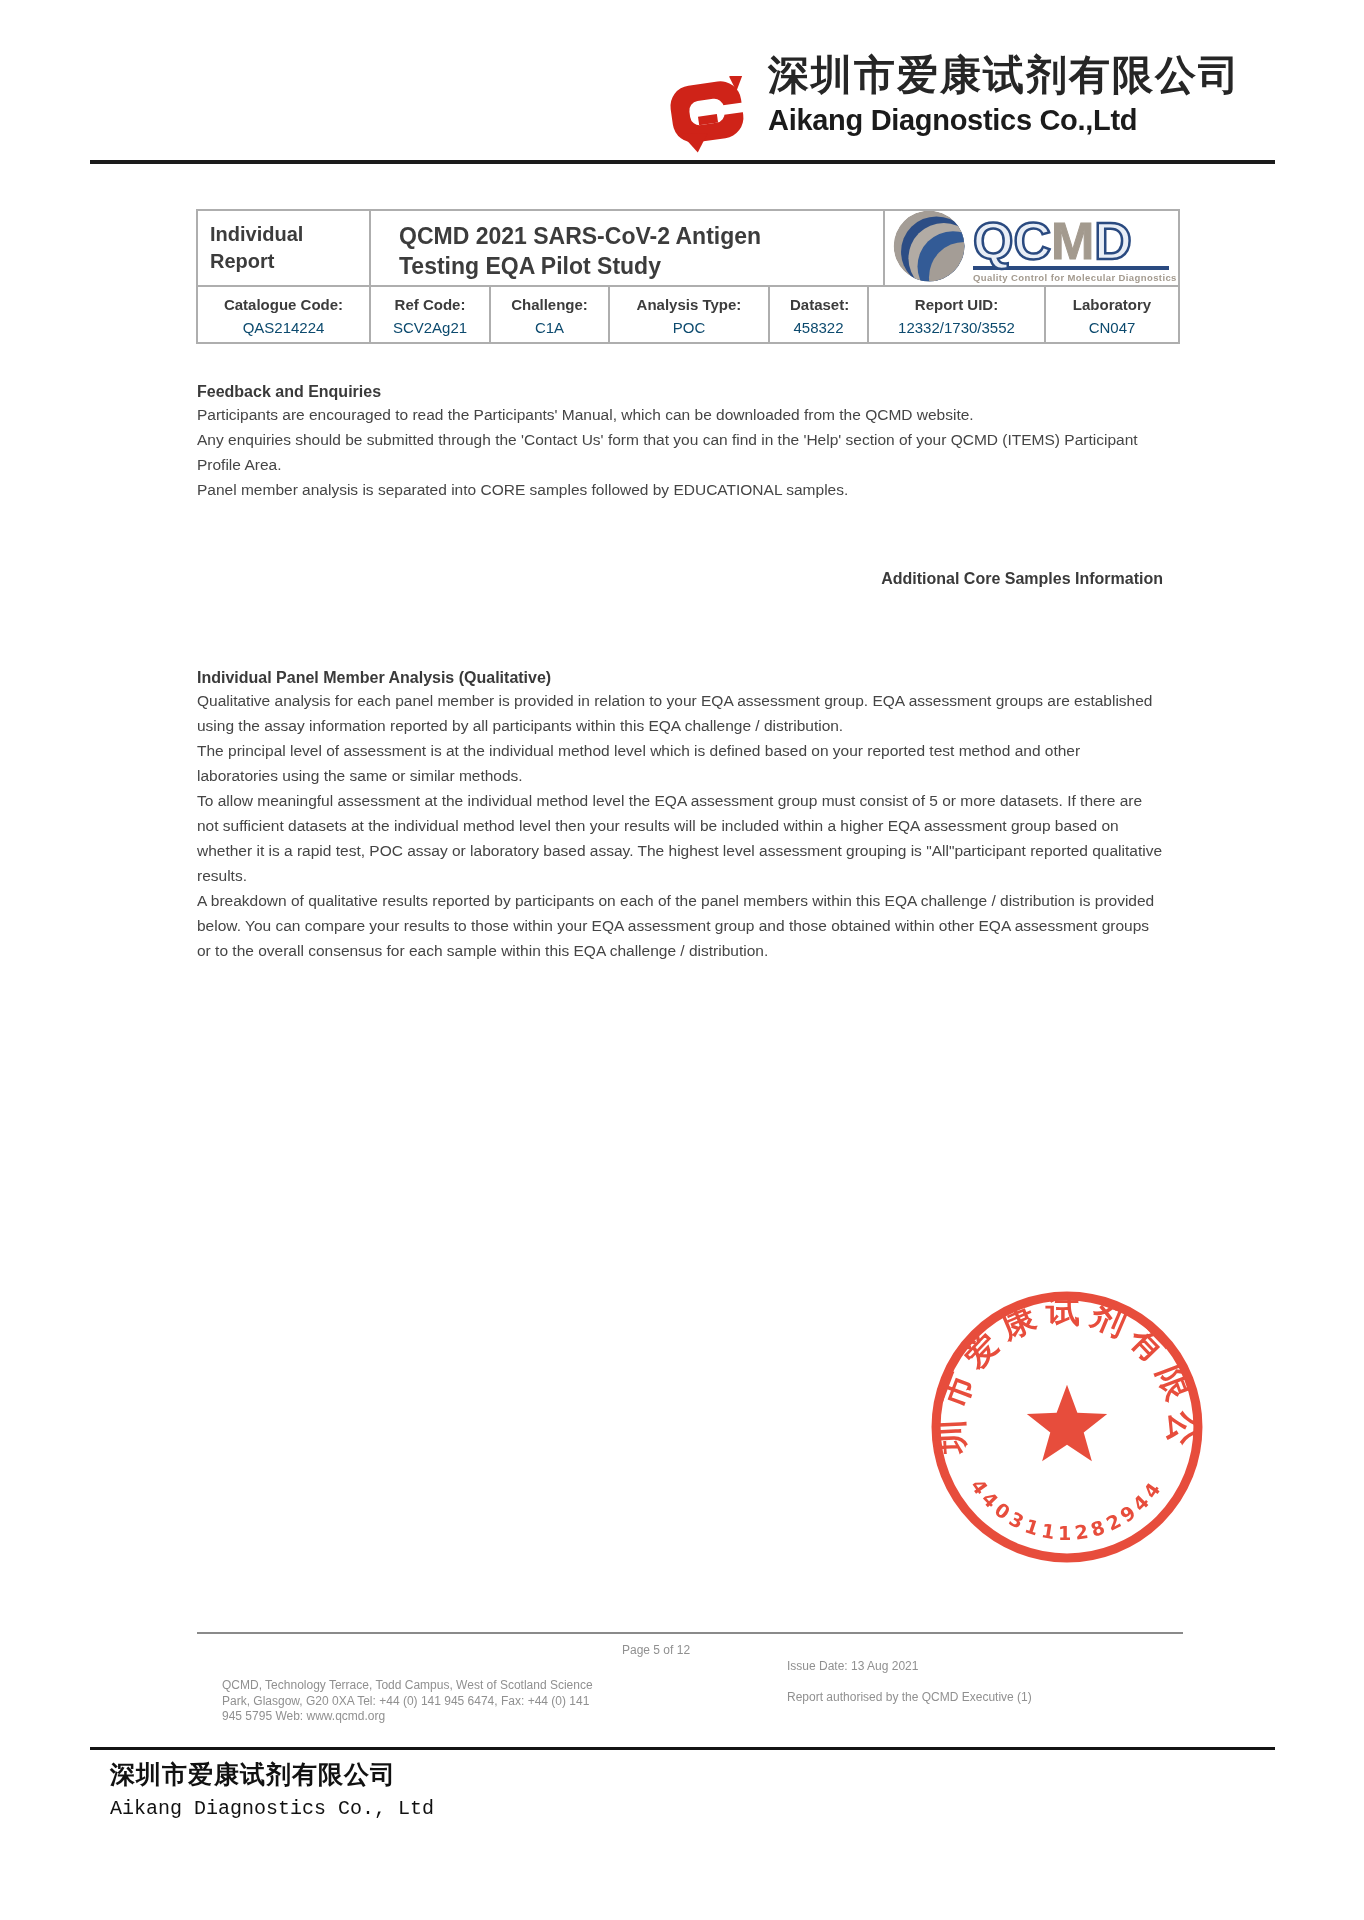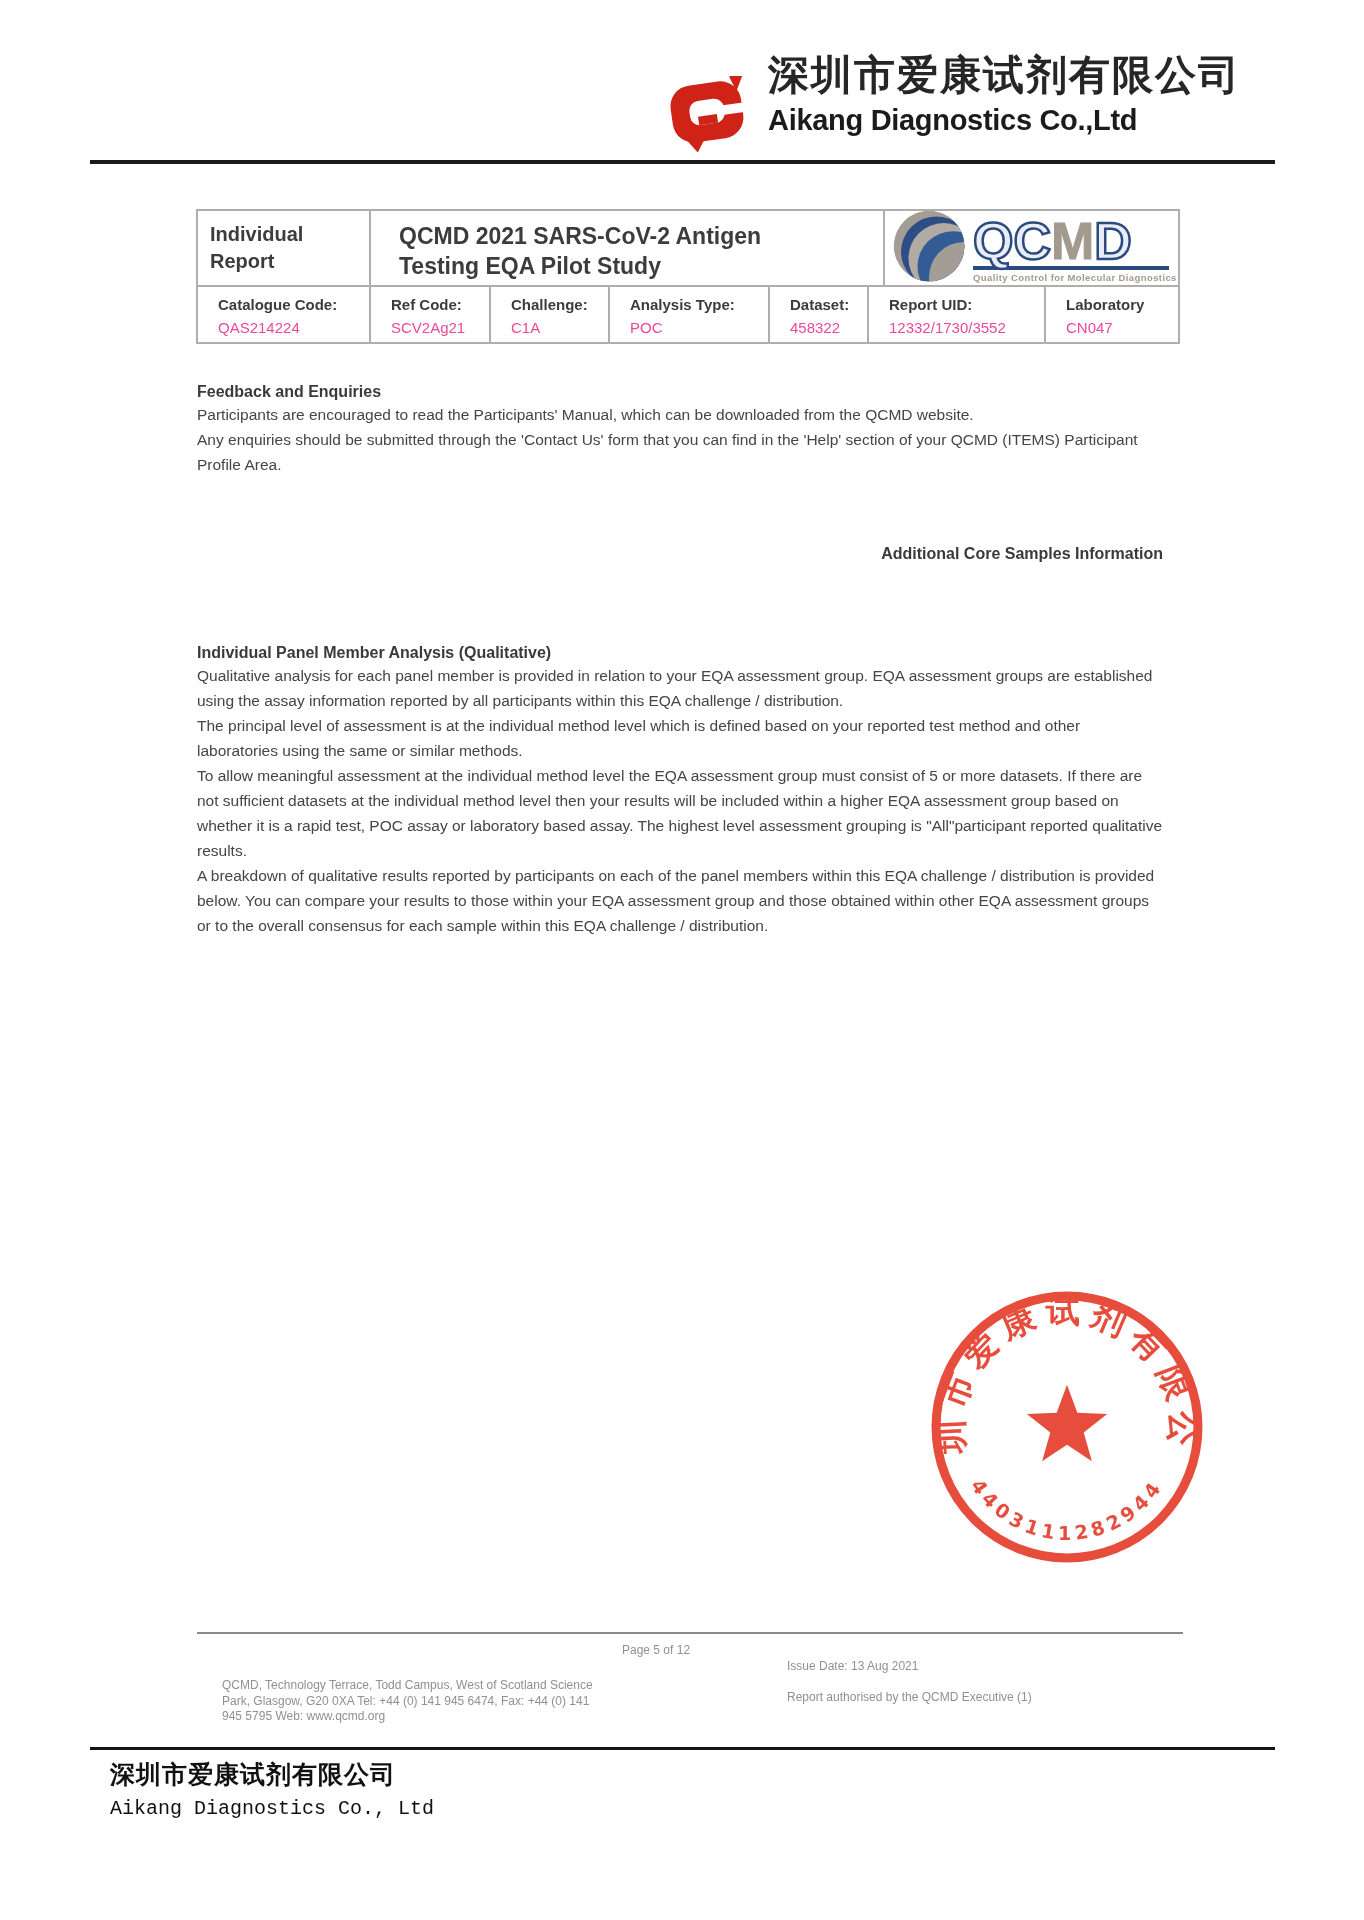--- a/index.html
+++ b/index.html
@@ -25,23 +25,23 @@
   .c-type{width:175px;height:78px;padding:10px 12px;font-size:20px;font-weight:bold;color:#3c3c3c;line-height:27px;white-space:pre-line;}
   .c-title{width:514px;height:78px;padding:10px 28px;font-size:23px;font-weight:bold;color:#3c3c3c;line-height:30px;white-space:pre-line;}
   .c-logo{width:295px;height:78px;display:flex;align-items:flex-end;padding:2px 4px;overflow:hidden;}
   .globe{width:80px;height:74px;flex:none;}
   .qcmd-block{margin-left:4px;}
   .qcmd-letters{font-size:52px;font-weight:bold;line-height:48px;letter-spacing:0px;white-space:nowrap;}
   .ql{color:#e9eef6;-webkit-text-stroke:2.5px #2a4a80;}
   .ql.m{color:#a39a8e;-webkit-text-stroke:1px #a39a8e;}
   .qcmd-bar{height:4px;background:#2a4a80;margin:1px 0 2px;width:196px;}
   .qcmd-tagline{font-size:9.5px;font-weight:bold;color:#a39a8e;letter-spacing:0.4px;white-space:nowrap;}
-  .meta{height:57px;padding:6px 20px;}
+  .meta{height:57px;padding:6px 20px;text-align:center;}
   .m-label{font-weight:bold;color:#3c3c3c;line-height:23px;white-space:nowrap;}
-  .m-value{color:#ec4899;line-height:23px;white-space:nowrap;}
+  .m-value{color:#0c4a6e;line-height:23px;white-space:nowrap;}
   .w1{width:175px}.w2{width:120px}.w3{width:119px}.w4{width:160px}.w5{width:99px}.w6{width:177px}.w7{width:134px}
   
   .content{position:absolute;left:197px;top:382px;width:966px;font-size:15.5px;line-height:25px;color:#454545;}
   .content h2{font-size:16px;font-weight:bold;color:#3a3a3a;margin:0;line-height:20px;}
   .content p{margin:0;white-space:pre-line;}
   .p-fb1{margin-top:14px;}
   .p-fb2{margin-top:27px;}
   .h-additional{margin-top:67px !important;text-align:right;}
   .h-qual{margin-top:79px !important;}
   .p-q1{margin-top:14px;}
@@ -140,20 +140,21 @@
         <div class="m-label">Laboratory</div>
         <div class="m-value">CN047</div>
       </div>
     </div>
   </div>
 
   <div class="content">
     <h2>Feedback and Enquiries</h2>
     <p class="p-fb1">Participants are encouraged to read the Participants' Manual, which can be downloaded from the QCMD website.
 Any enquiries should be submitted through the 'Contact Us' form that you can find in the 'Help' section of your QCMD (ITEMS) Participant Profile Area.</p>
+    <p class="p-fb2">Panel member analysis is separated into CORE samples followed by EDUCATIONAL samples.</p>
     <h2 class="h-additional">Additional Core Samples Information</h2>
     <h2 class="h-qual">Individual Panel Member Analysis (Qualitative)</h2>
     <p class="p-q1">Qualitative analysis for each panel member is provided in relation to your EQA assessment group. EQA assessment groups are established using the assay information reported by all participants within this EQA challenge / distribution.
 The principal level of assessment is at the individual method level which is defined based on your reported test method and other laboratories using the same or similar methods.</p>
     <p class="p-q2">To allow meaningful assessment at the individual method level the EQA assessment group must consist of 5 or more datasets. If there are not sufficient datasets at the individual method level then your results will be included within a higher EQA assessment group based on whether it is a rapid test, POC assay or laboratory based assay. The highest level assessment grouping is "All"participant reported qualitative results.</p>
     <p class="p-q3">A breakdown of qualitative results reported by participants on each of the panel members within this EQA challenge / distribution is provided below. You can compare your results to those within your EQA assessment group and those obtained within other EQA assessment groups or to the overall consensus for each sample within this EQA challenge / distribution.</p>
   </div>
 
   <svg class="stamp" viewBox="0 0 276 276">
     <defs>

